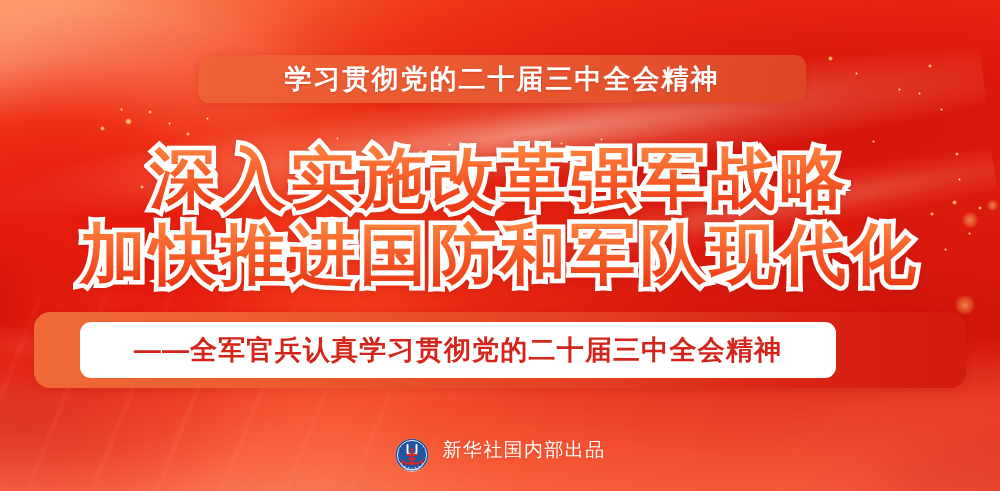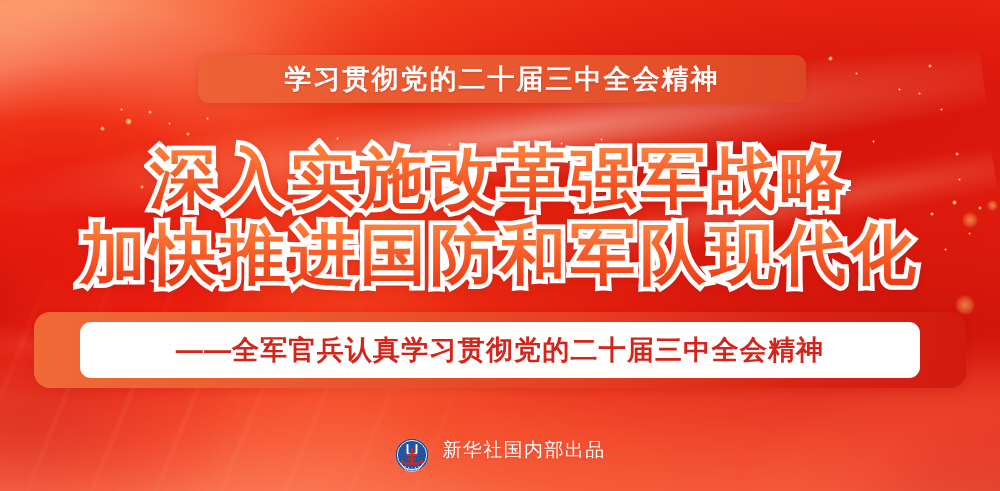--- a/index.html
+++ b/index.html
@@ -253,21 +253,21 @@
     width: 932px;
     height: 76px;
     border-radius: 16px;
     background: linear-gradient(95deg, #F06A38 0%, #EC5C2E 26%, #E54023 58%, #D92314 82%, #D11B0E 100%);
     box-shadow: 0 2px 8px rgba(150,20,10,0.18);
   }
   #subtitle-inner {
     position: absolute;
     left: 46px;
     top: 10px;
-    width: 840px;
+    width: 756px;
     height: 56px;
     border-radius: 11px;
     background: #FFFFFF;
     display: flex;
     align-items: center;
     justify-content: center;
   }
   #subtitle-text {
     color: #D3251A;
     font-size: 27px;

